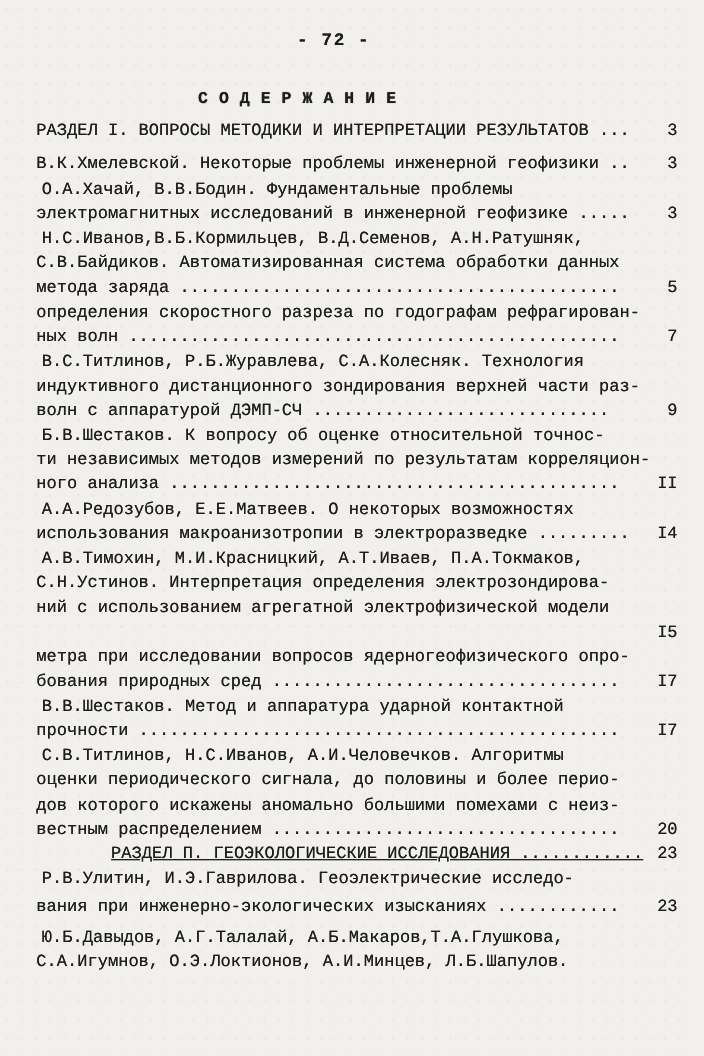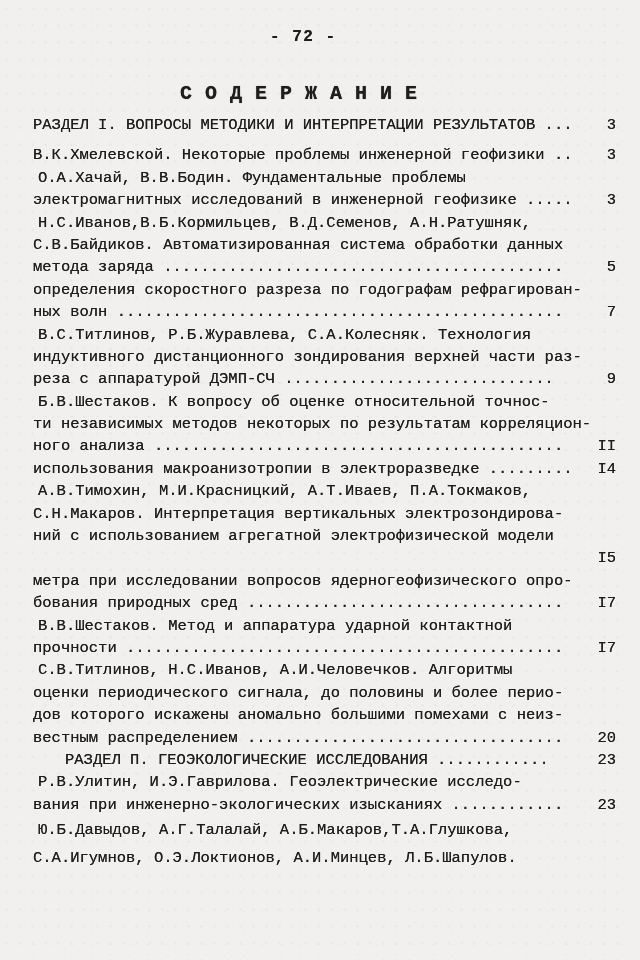--- a/index.html
+++ b/index.html
@@ -27,39 +27,39 @@
     margin: 0;
     padding: 28px 0 0 270px;
     font-size: 16px;
     font-weight: bold;
     letter-spacing: 1.5px;
     text-shadow: 0 0 0.6px rgba(25,25,25,0.85);
   }
   .page-title {
     margin: 36px 0 0 0;
     padding-left: 180px;
-    font-size: 20px;
+    font-size: 15px;
     font-weight: bold;
     letter-spacing: 0.5px;
     text-shadow: 0 0 0.7px rgba(25,25,25,0.9);
   }
   .toc {
     margin-top: 9px;
     font-size: 15.5px;
   }
   .toc-line {
     position: relative;
     height: 22.4px;
     line-height: 22.4px;
     white-space: nowrap;
     text-shadow: 0 0 0.6px rgba(25,25,25,0.85);
   }
   .toc-line.indent-0 { padding-left: 33px; }
   .toc-line.indent-1 { padding-left: 38px; }
-  .toc-line.indent-2 { padding-left: 65px; }
+  .toc-line.indent-2 { padding-left: 101px; text-decoration: underline; }
   .toc-line:nth-child(2)  { margin-top: 8px; }
   .toc-line:nth-child(32) { margin-top: 3px; }
   .toc-line:nth-child(33) { margin-top: 5px; }
   .toc-page {
     position: absolute;
     right: 12px;
     top: 0;
     width: 42px;
     text-align: right;
   }
@@ -121,52 +121,56 @@
     <span class="toc-text">В.С.Титлинов, Р.Б.Журавлева, С.А.Колесняк. Технология</span>
     
   </div>
 
   <div class="toc-line indent-0">
     <span class="toc-text">индуктивного дистанционного зондирования верхней части раз-</span>
     
   </div>
 
   <div class="toc-line indent-0">
-    <span class="toc-text">реза с аппаратурой ДЭМП-СЧ .............................</span>
+    <span class="toc-text">волн с аппаратурой ДЭМП-СЧ .............................</span>
     <span class="toc-page">9</span>
   </div>
 
   <div class="toc-line indent-1">
     <span class="toc-text">Б.В.Шестаков. К вопросу об оценке относительной точнос-</span>
     
   </div>
 
   <div class="toc-line indent-0">
-    <span class="toc-text">ти независимых методов некоторых по результатам корреляцион-</span>
+    <span class="toc-text">ти независимых методов измерений по результатам корреляцион-</span>
     
   </div>
 
   <div class="toc-line indent-0">
     <span class="toc-text">ного анализа ............................................</span>
     <span class="toc-page">II</span>
   </div>
 
+  <div class="toc-line indent-1">
+    <span class="toc-text">А.А.Редозубов, Е.Е.Матвеев. О некоторых возможностях</span>
+    
+  </div>
 
   <div class="toc-line indent-0">
     <span class="toc-text">использования макроанизотропии в электроразведке .........</span>
     <span class="toc-page">I4</span>
   </div>
 
   <div class="toc-line indent-1">
     <span class="toc-text">А.В.Тимохин, М.И.Красницкий, А.Т.Иваев, П.А.Токмаков,</span>
     
   </div>
 
   <div class="toc-line indent-0">
-    <span class="toc-text">С.Н.Макаров. Интерпретация вертикальных электрозондирова-</span>
+    <span class="toc-text">С.Н.Устинов. Интерпретация определения электрозондирова-</span>
     
   </div>
 
   <div class="toc-line indent-0">
     <span class="toc-text">ний с использованием агрегатной электрофизической модели</span>
     
   </div>
 
   <div class="toc-line indent-0">
     <span class="toc-page">I5</span>

